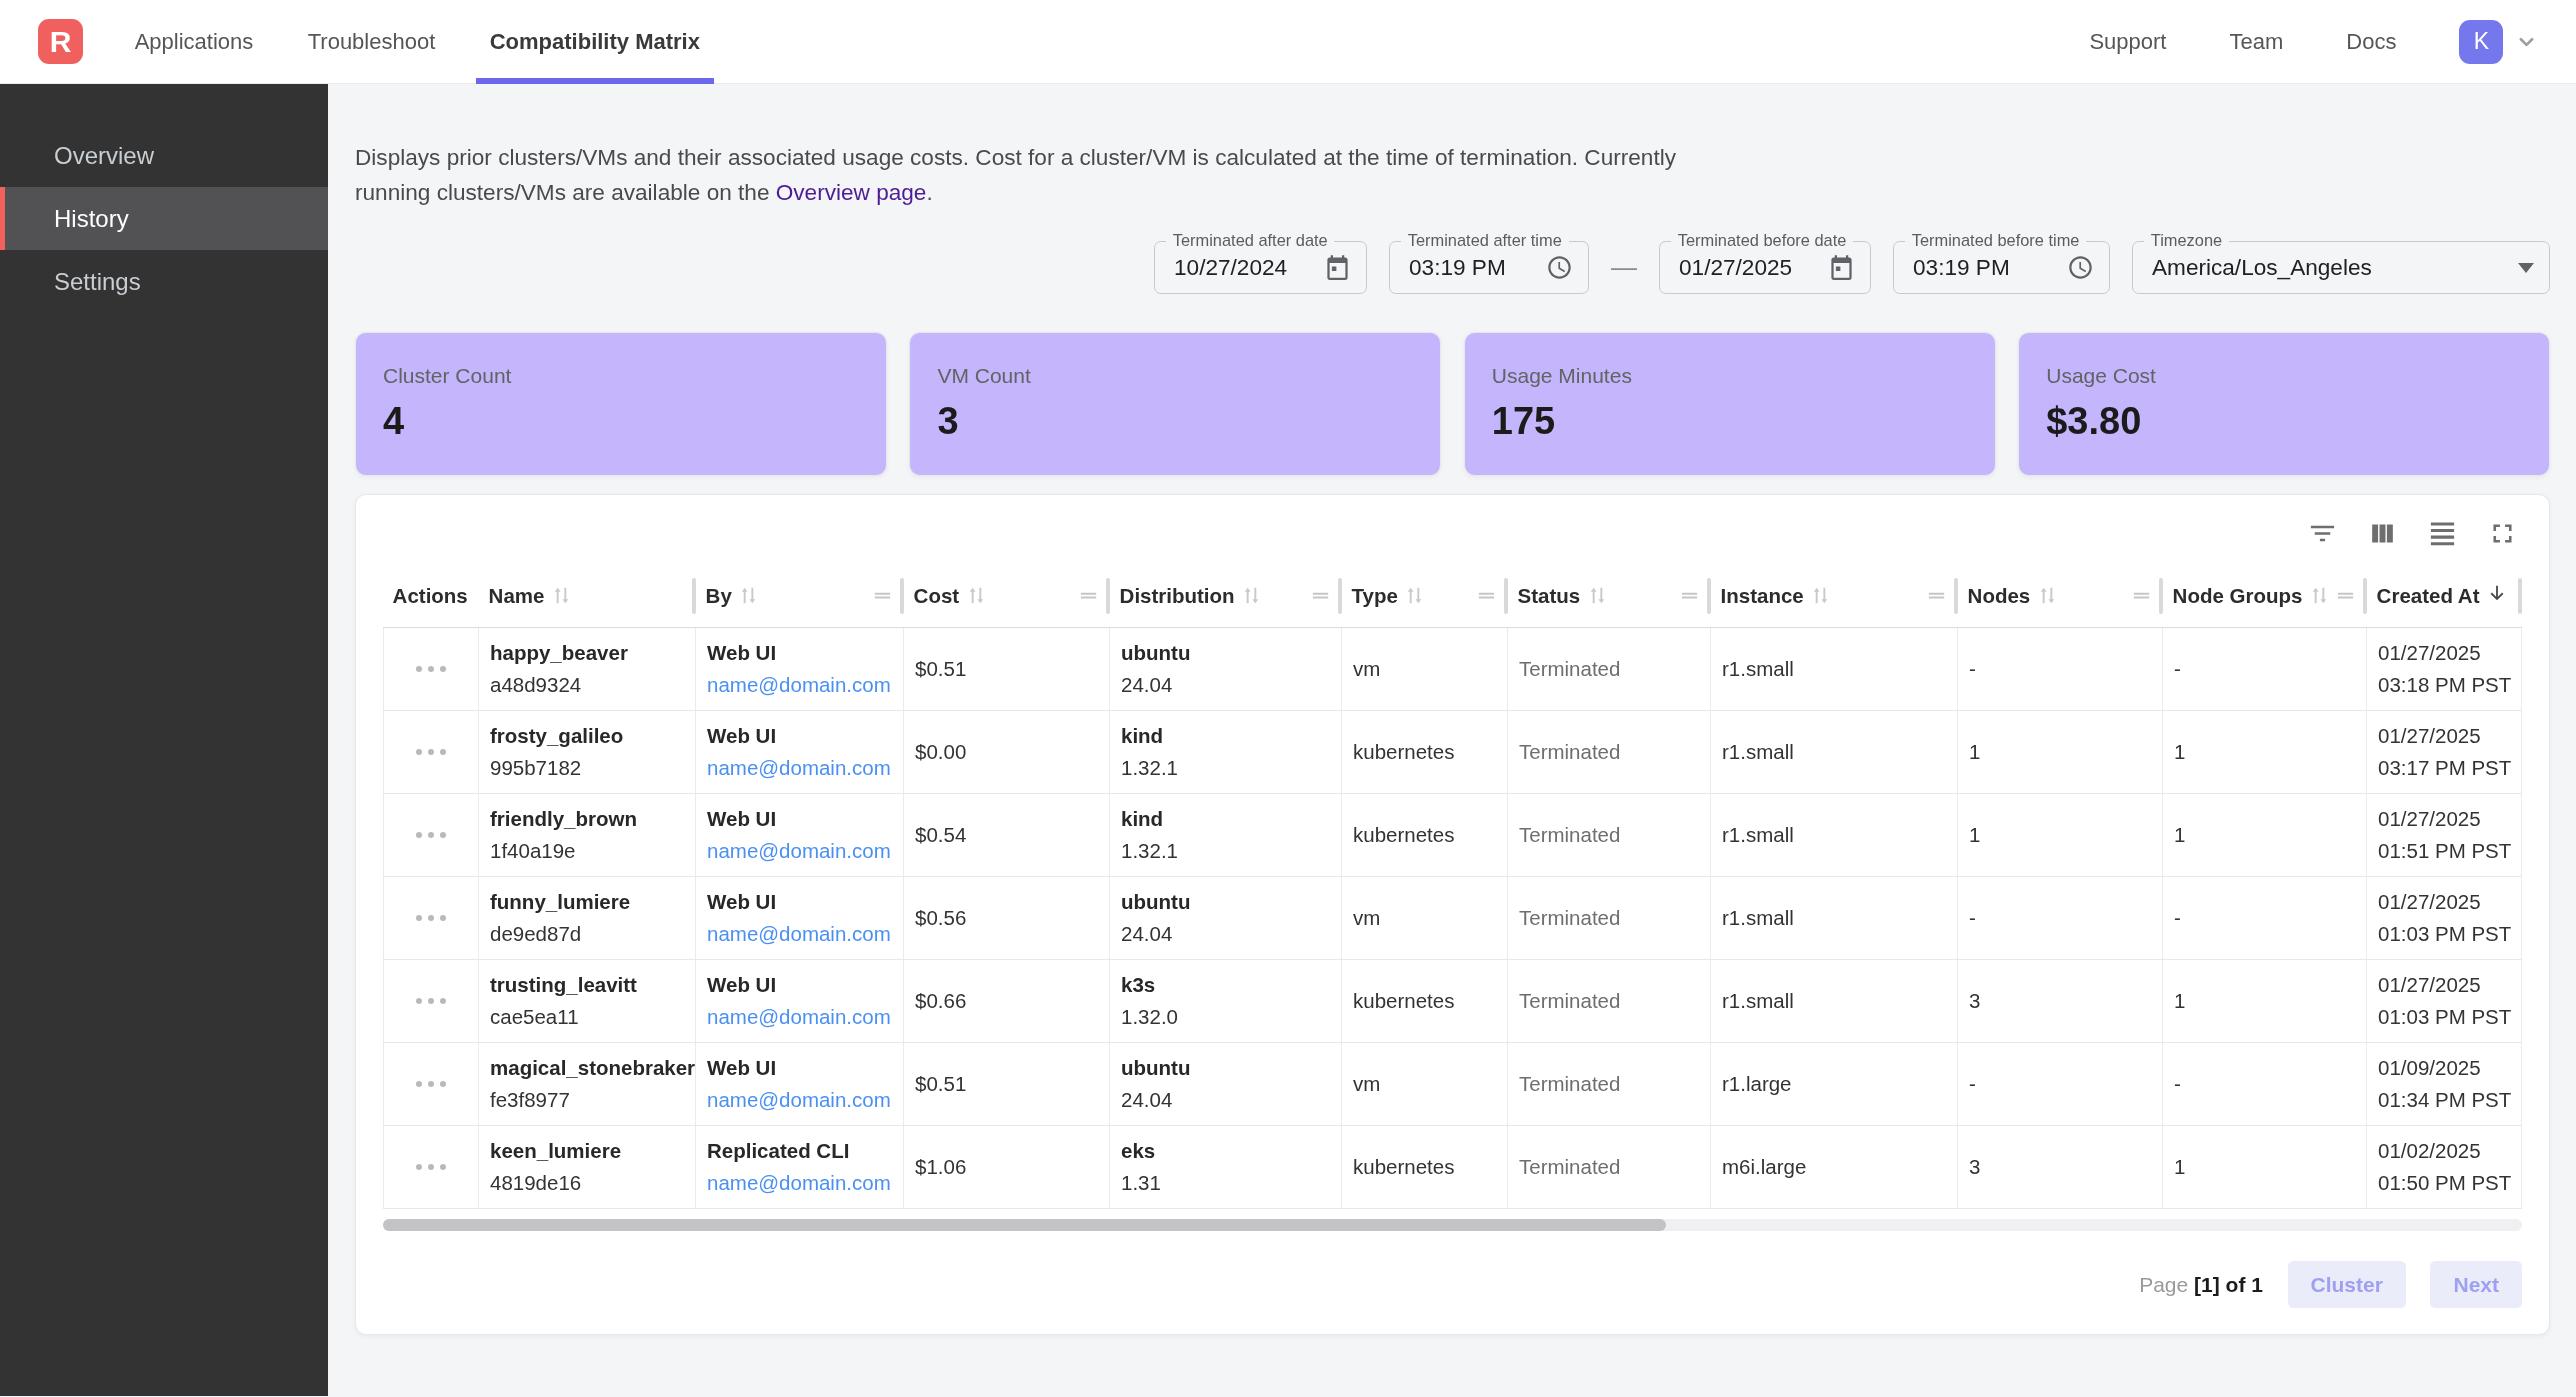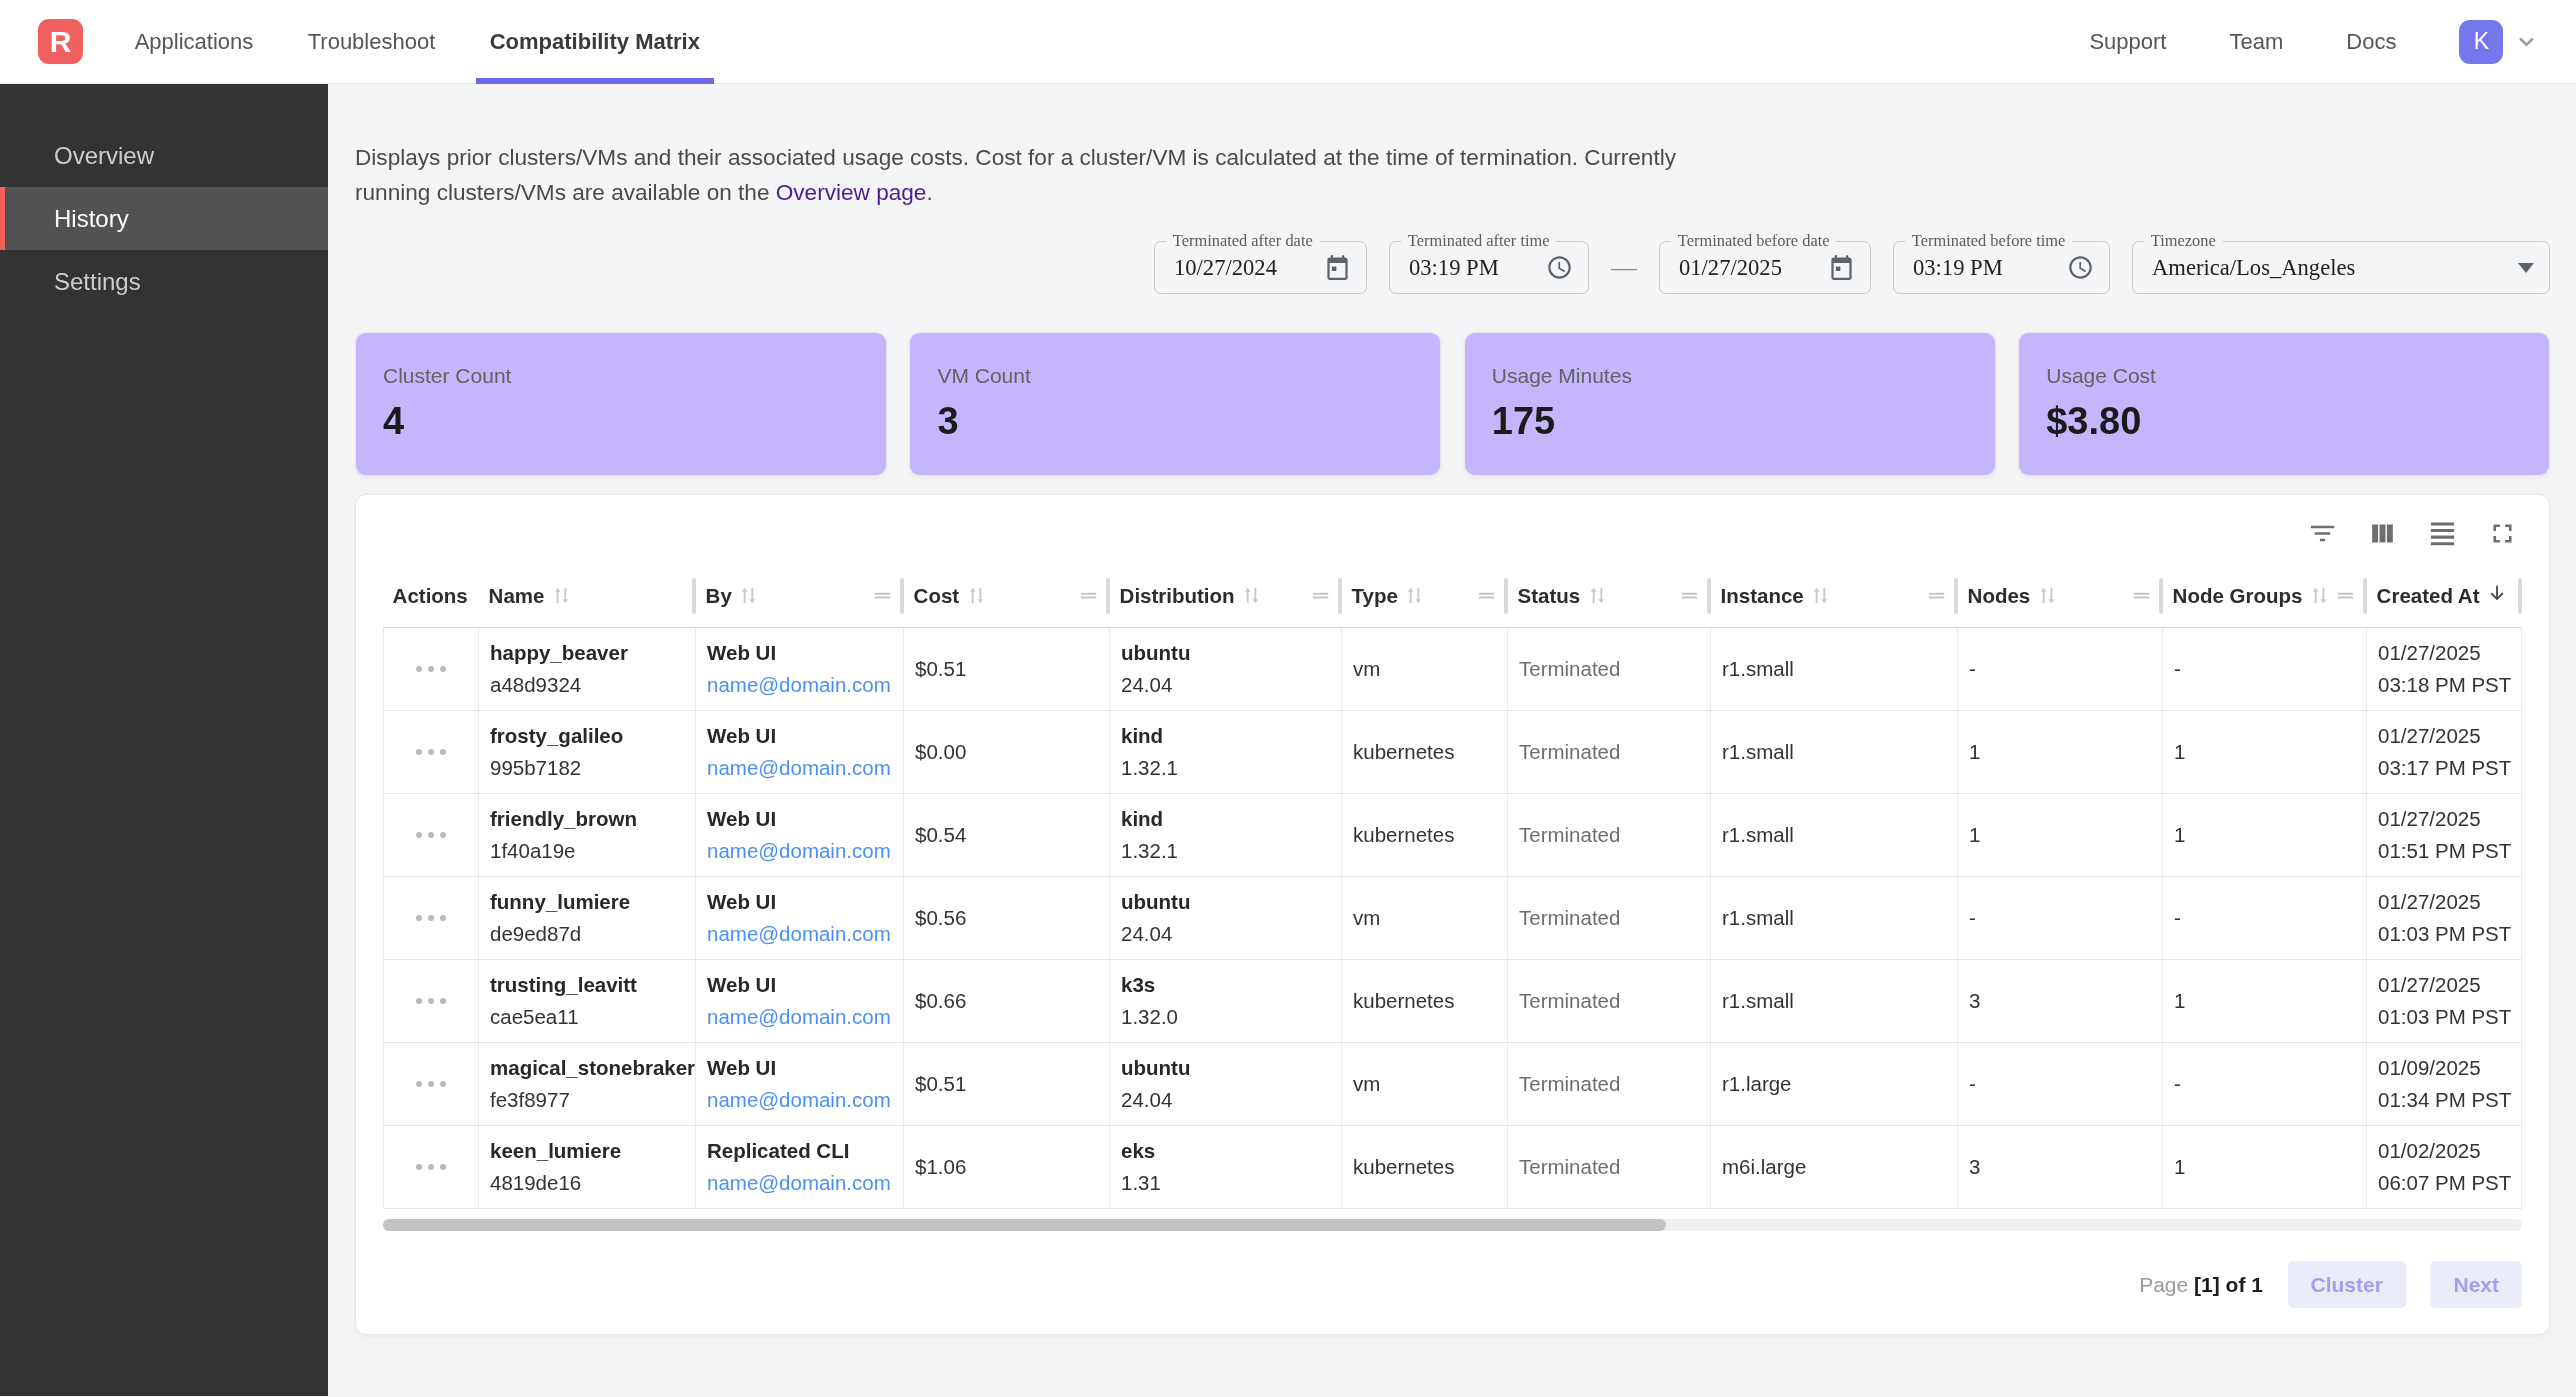--- a/index.html
+++ b/index.html
@@ -33,21 +33,21 @@
                border-left: 5.5px solid transparent; font-size: 24px; color: #c9ced3; cursor: pointer; }
   .side-item.active { background: #525255; border-left-color: #f2615e; color: #fff; }
   .main { flex: 1; padding: 37px 26px 0 27px; overflow: hidden; }
 
   
   .page-title { font-size: 33px; font-weight: bold; color: #262626; letter-spacing: 0.3px; }
   .page-desc { margin-top: 19px; font-size: 22.6px; line-height: 1.55; color: #4a4a4a; max-width: 1360px; }
   .page-desc a { color: #4c1d95; text-decoration: none; cursor: pointer; }
 
   
-  .filters { display: flex; justify-content: flex-end; align-items: center; gap: 22px; margin-top: 31px; font-family: Liberation Serif, serif; }
+  .filters { display: flex; justify-content: flex-end; align-items: center; gap: 22px; margin-top: 31px; }
   .f-field { position: relative; height: 53px; border: 1.4px solid #c9c9cc; border-radius: 6.8px;
              display: flex; align-items: center; padding: 0 15px 0 19px; cursor: pointer; }
   .f-label { position: absolute; top: -11px; left: 11px; font-size: 16.4px; color: #5c5c5e;
              background: #f4f5f7; padding: 0 6.8px; white-space: nowrap; }
   .f-value { font-size: 22.6px; color: #212121; white-space: nowrap; }
   .f-icon { margin-left: auto; display: flex; align-items: center; }
   .f-icon svg { width: 27px; height: 27px; fill: #5f6368; }
   .f-w1 { width: 213px; } .f-w2 { width: 200px; } .f-w3 { width: 212px; }
   .f-w4 { width: 217px; } .f-w5 { width: 418px; }
   .f-dash { color: #8a8a8a; font-size: 26px; }
@@ -672,21 +672,21 @@
       <span>m6i.large</span>
     </div>
     <div class="td">
       <span>3</span>
     </div>
     <div class="td">
       <span>1</span>
     </div>
     <div class="td">
       <span class="td-primary" style="font-weight:normal;color:#333;">01/02/2025</span>
-      <span class="td-secondary">06:07 PM PST</span>
+      <span class="td-secondary">01:50 PM PST</span>
     </div>
   </div>
 </div>
 
       <div class="hscroll">
         <div class="hscroll-thumb"></div>
       </div>
 
       <div class="pagination">
         <span class="page-info"><span>Page</span> <b>[1] of 1</b></span>

